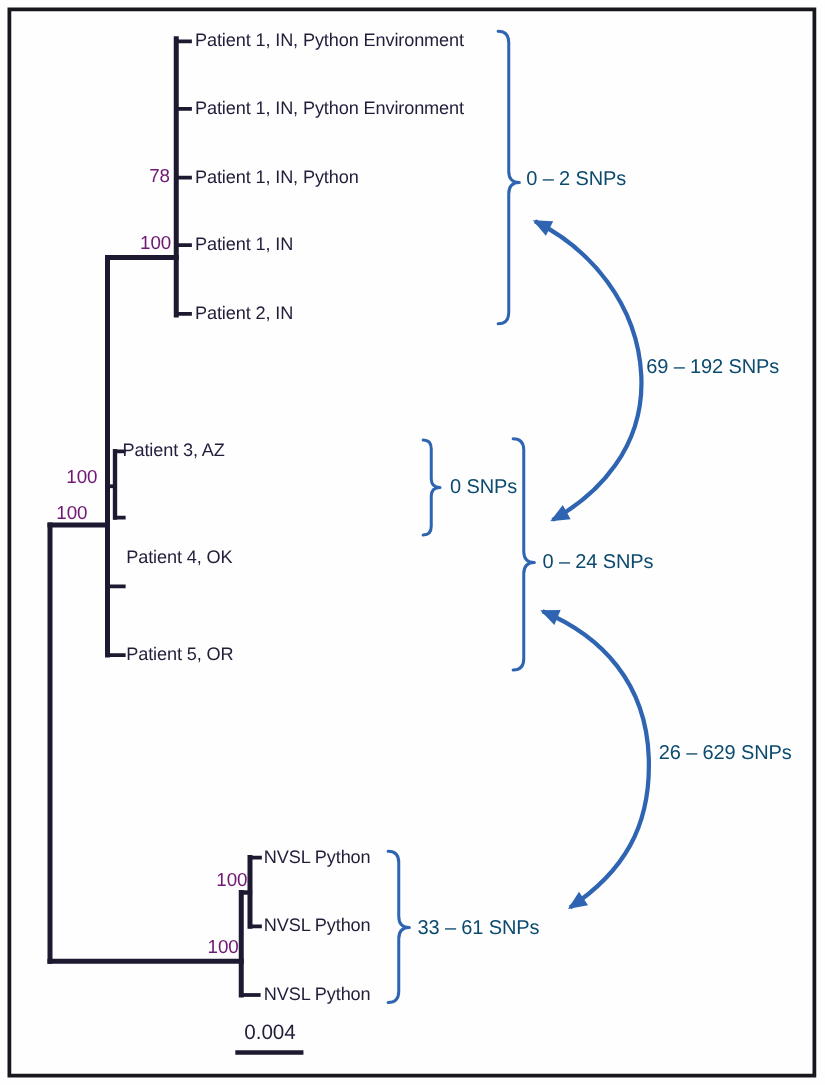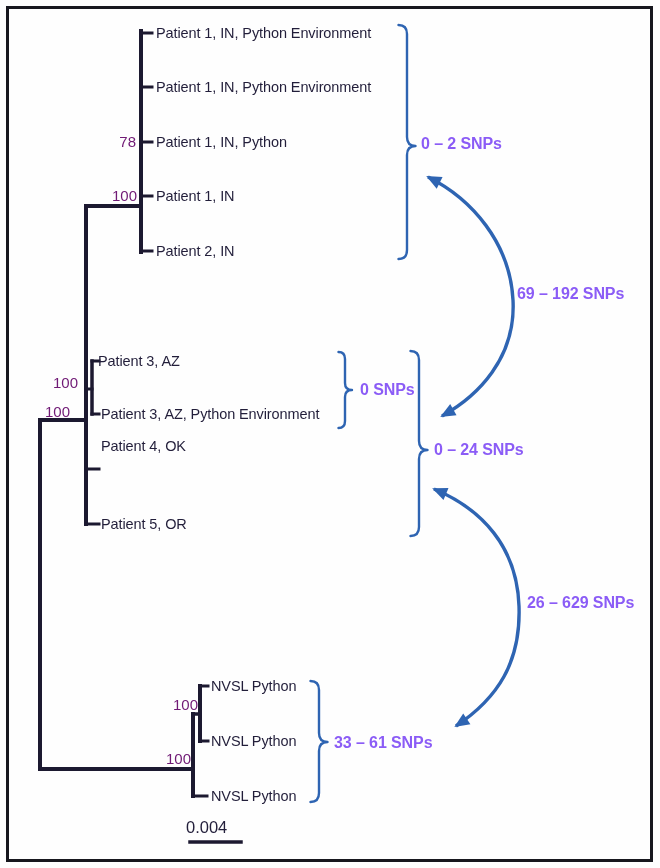--- a/index.html
+++ b/index.html
@@ -23,25 +23,25 @@
   }
   .support{
     position:absolute;width:40px;text-align:right;
     transform:translateY(-50%);
     font-size:15px;color:#701a75;white-space:nowrap;
   }
   .snp-label{
     position:absolute;
     transform:translateY(-50%);
     font-size:16px;letter-spacing:-0.1px;
-    color:#8b5cf6;white-space:nowrap;font-weight:bold;
+    color:#0c4a6e;white-space:nowrap;
   }
   .scale-label{
     position:absolute;left:186px;top:827px;width:60px;
-    transform:translateY(-50%);
+    transform:translateY(-50%);text-align:center;
     font-size:16.5px;color:#221e3a;
   }
 </style>
 </head>
 <body>
 
 <div class="canvas">
 
   <div class="frame"></div>
 
@@ -91,21 +91,20 @@
       <path d="M434 489 C482 509, 517 547, 519 606 C521 662, 498 698, 456 726" marker-start="url(#ah)" marker-end="url(#ah)"></path>
     </g>
   </svg>
 
   <div class="taxon" style="left:156px;top:33px">Patient 1, IN, Python Environment</div>
   <div class="taxon" style="left:156px;top:87px">Patient 1, IN, Python Environment</div>
   <div class="taxon" style="left:156px;top:142px">Patient 1, IN, Python</div>
   <div class="taxon" style="left:156px;top:196px">Patient 1, IN</div>
   <div class="taxon" style="left:156px;top:251px">Patient 2, IN</div>
   <div class="taxon" style="left:98px;top:361px">Patient 3, AZ</div>
-  <div class="taxon" style="left:101px;top:414px">Patient 3, AZ, Python Environment</div>
   <div class="taxon" style="left:101px;top:446px">Patient 4, OK</div>
   <div class="taxon" style="left:101px;top:524px">Patient 5, OR</div>
   <div class="taxon" style="left:211px;top:686px">NVSL Python</div>
   <div class="taxon" style="left:211px;top:741px">NVSL Python</div>
   <div class="taxon" style="left:211px;top:796px">NVSL Python</div>
 
   <div class="support" style="left:96px;top:141px">78</div>
   <div class="support" style="left:97px;top:195px">100</div>
   <div class="support" style="left:38px;top:382px">100</div>
   <div class="support" style="left:30px;top:411px">100</div>

